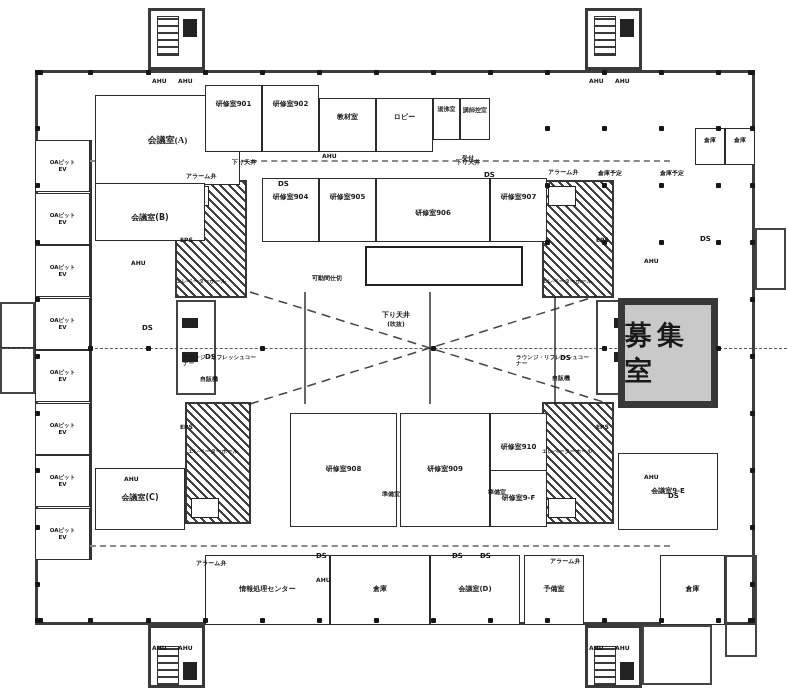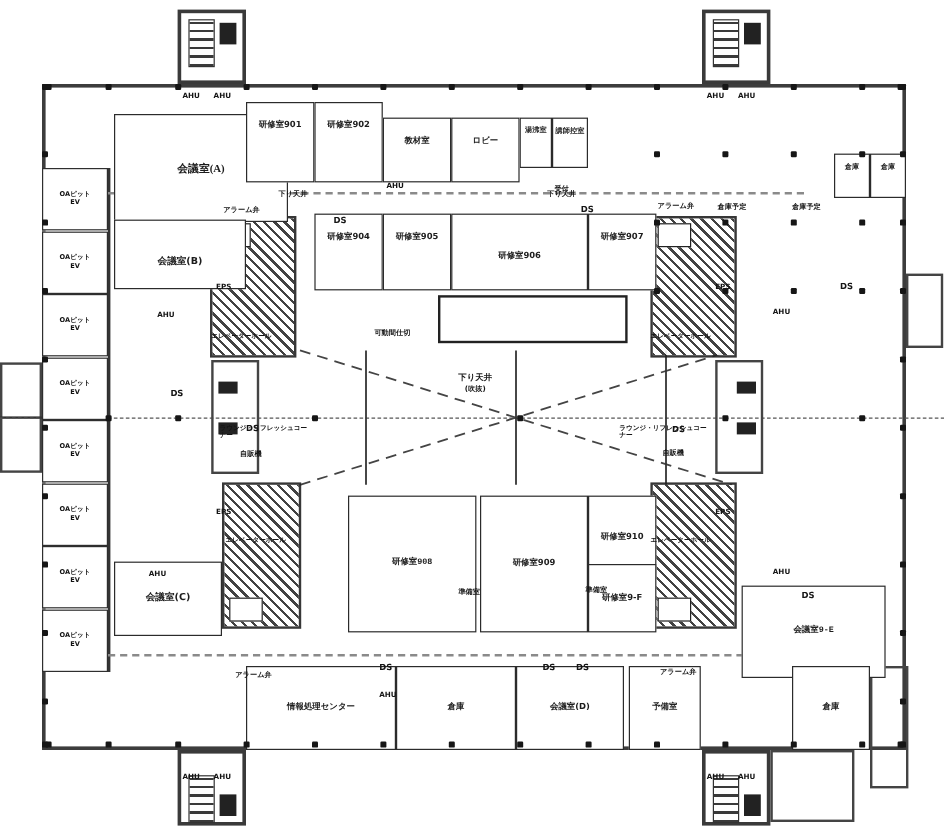--- a/index.html
+++ b/index.html
@@ -93,20 +93,23 @@
   <div class="core" style="left:542px;top:402px;width:72px;height:122px;"></div>
   <div class="corecap" style="left:548px;top:498px;width:28px;height:20px;"></div>
 
   <div class="wall2" style="left:176px;top:300px;width:40px;height:95px;"></div>
   <div class="wall2" style="left:596px;top:300px;width:40px;height:95px;"></div>
   <div class="liftbox" style="left:182px;top:318px;width:16px;height:10px;position:absolute;"></div>
   <div class="liftbox" style="left:182px;top:352px;width:16px;height:10px;position:absolute;"></div>
   <div class="liftbox" style="left:614px;top:318px;width:16px;height:10px;position:absolute;"></div>
   <div class="liftbox" style="left:614px;top:352px;width:16px;height:10px;position:absolute;"></div>
 
+  <div id="highlight-room" style="left:618px;top:298px;width:100px;height:110px;">
+    <span class="big">募集室</span>
+  </div>
 
   <div id="rooms-layer">
       <div class="room" style="left: 95px; top: 95px; width: 145px; height: 90px; font-family: Liberation Serif, serif;">
         <span class="lbl" style="font-size: 9px;">会議室(A)</span>
       </div>
       <div class="room" style="left: 205px; top: 85px; width: 57px; height: 67px;">
         <span class="lbl" style="font-size: 7px;">研修室901</span>
       </div>
       <div class="room" style="left: 262px; top: 85px; width: 57px; height: 67px;">
         <span class="lbl" style="font-size: 7px;">研修室902</span>
@@ -140,33 +143,33 @@
       </div>
       <div class="room" style="left: 490px; top: 178px; width: 57px; height: 64px;">
         <span class="lbl" style="font-size: 7px;">研修室907</span>
       </div>
       <div class="room" style="left: 95px; top: 183px; width: 110px; height: 58px;">
         <span class="lbl" style="font-size: 8px;">会議室(B)</span>
       </div>
       <div class="room" style="left: 95px; top: 468px; width: 90px; height: 62px;">
         <span class="lbl" style="font-size: 8px;">会議室(C)</span>
       </div>
-      <div class="room mid" style="left: 290px; top: 413px; width: 107px; height: 114px; font-family: Liberation Mono, monospace;">
+      <div class="room mid" style="left: 290px; top: 413px; width: 107px; height: 114px;">
         <span class="lbl" style="font-size: 7px;">研修室908</span>
       </div>
       <div class="room mid" style="left: 400px; top: 413px; width: 90px; height: 114px;">
         <span class="lbl" style="font-size: 7px;">研修室909</span>
       </div>
       <div class="room mid" style="left: 490px; top: 413px; width: 57px; height: 69px;">
         <span class="lbl" style="font-size: 7px;">研修室910</span>
       </div>
       <div class="room mid" style="left: 490px; top: 470px; width: 57px; height: 57px;">
         <span class="lbl" style="font-size: 7px;">研修室9-F</span>
       </div>
-      <div class="room mid" style="left: 618px; top: 488px; width: 120px; height: 77px; font-family: Liberation Mono, monospace;">
+      <div class="room mid" style="left: 618px; top: 453px; width: 100px; height: 77px;">
         <span class="lbl" style="font-size: 7px;">会議室9-E</span>
       </div>
       <div class="room mid" style="left: 205px; top: 555px; width: 125px; height: 70px;">
         <span class="lbl" style="font-size: 7px;">情報処理センター</span>
       </div>
       <div class="room mid" style="left: 330px; top: 555px; width: 100px; height: 70px;">
         <span class="lbl" style="font-size: 7px;">倉庫</span>
       </div>
       <div class="room mid" style="left: 430px; top: 555px; width: 90px; height: 70px;">
         <span class="lbl" style="font-size: 7px;">会議室(D)</span>

